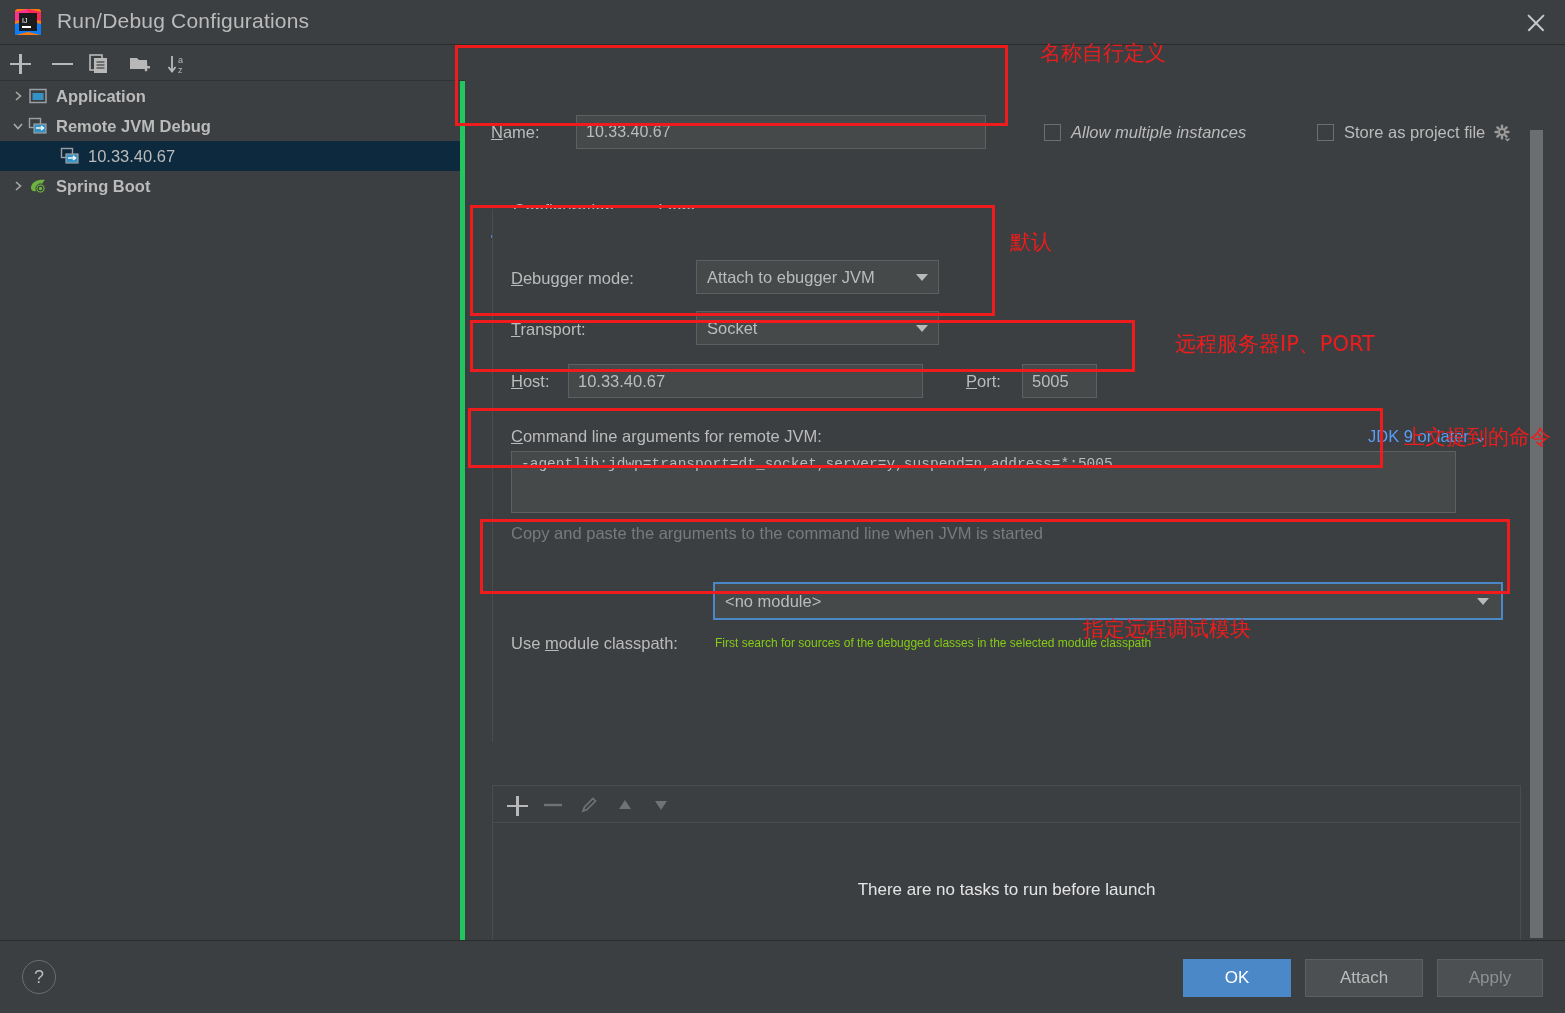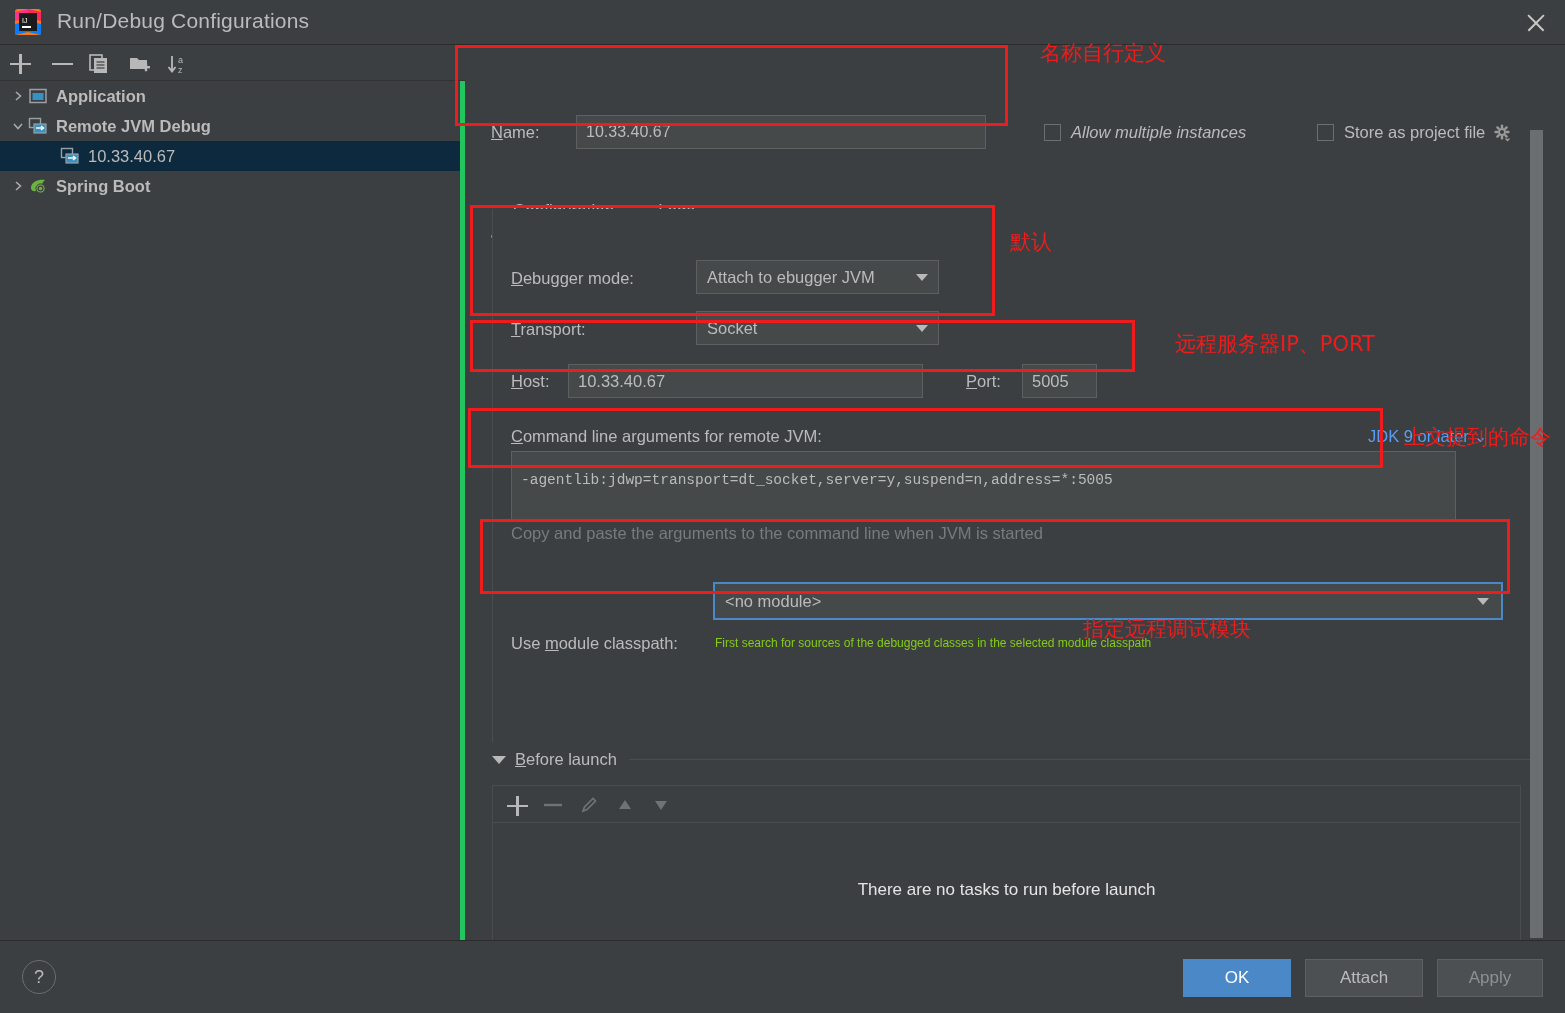--- a/index.html
+++ b/index.html
@@ -148,24 +148,24 @@
     font-size: 16.5px; height: 34px; padding: 0 9px;
     font-family: "Liberation Sans", sans-serif;
   }
 
   .cmd-label { position: absolute; left: 18px; top: 218px; font-size: 16.5px; color: #bbbbbb; }
   .jdk-link {
     position: absolute; left: 875px; top: 218px; font-size: 16.5px; color: #589df6;
     cursor: pointer;
   }
   .cmd-area {
-    position: absolute; left: 18px; top: 242px; width: 945px; height: 70px;
+    position: absolute; left: 18px; top: 242px; width: 945px; height: 62px;
     background: #45494a; border: 1px solid #5e6060; color: #bbbbbb;
     font-family: "Liberation Mono", monospace; font-size: 14.5px;
-    padding: 20px 9px; resize: none; overflow: hidden;
+    padding: 4px 9px; resize: none; overflow: hidden;
   }
   .cmd-hint {
     position: absolute; left: 18px; top: 315px; font-size: 16.5px; color: #777b7d;
   }
   .mod-label { position: absolute; left: 18px; top: 385px; font-size: 16.5px; color: #bbbbbb; margin-top: 40px; }
   .mod-combo {
     position: absolute; left: 220px; top: 373px; width: 790px; height: 38px;
     background: #45494a; border: 2px solid #4a88c7; color: #bbbbbb;
     font-size: 16.5px; display: flex; align-items: center; padding: 0 10px;
     cursor: pointer;
@@ -429,25 +429,20 @@
       <div class="mod-label">Use <u>m</u>odule classpath:</div>
       <div class="mod-combo">
         <span>&lt;no module&gt;</span>
         <span class="arrow" style="position:absolute; right:12px; top:50%; margin-top:-3px; width:0; height:0;
                      border-left:6px solid transparent; border-right:6px solid transparent;
                      border-top:7px solid #b9b9b9;"></span>
       </div>
       <div class="mod-hint">First search for sources of the debugged classes in the selected module classpath</div>
     </div>
 
-    <div class="bl-header">
-      <span class="bl-caret"></span>
-      <span class="bl-title"><u>B</u>efore launch</span>
-      <span class="bl-rule"></span>
-    </div>
 
     <div class="bl-toolbar">
       <div class="bl-tb-icon glyph-plus" style="left:14px;"></div>
       <div class="bl-tb-icon" style="left:50px;">
         <svg width="20" height="20" viewBox="0 0 20 20">
             <line x1="1" y1="10" x2="19" y2="10" stroke="#6f7375" stroke-width="2.4"></line>
           </svg>
       </div>
       <svg class="bl-tb-icon" style="left:86px;" viewBox="0 0 20 20">
         <path d="M4 16 L5.5 12 L14 3.5 L16.5 6 L8 14.5 Z" fill="none" stroke="#6f7375" stroke-width="1.7"></path>

